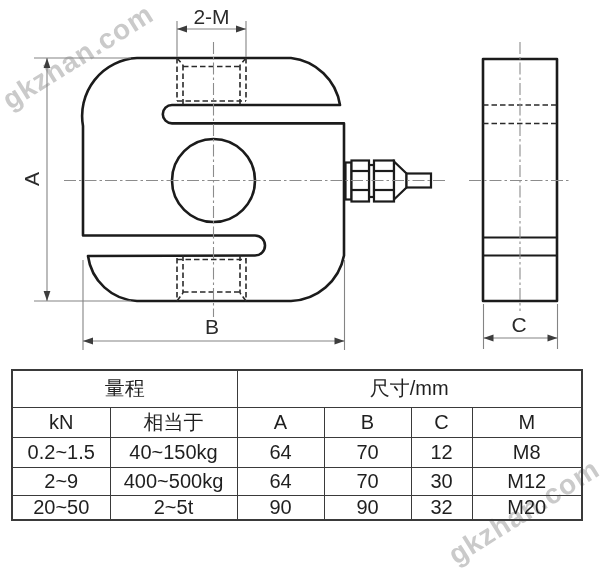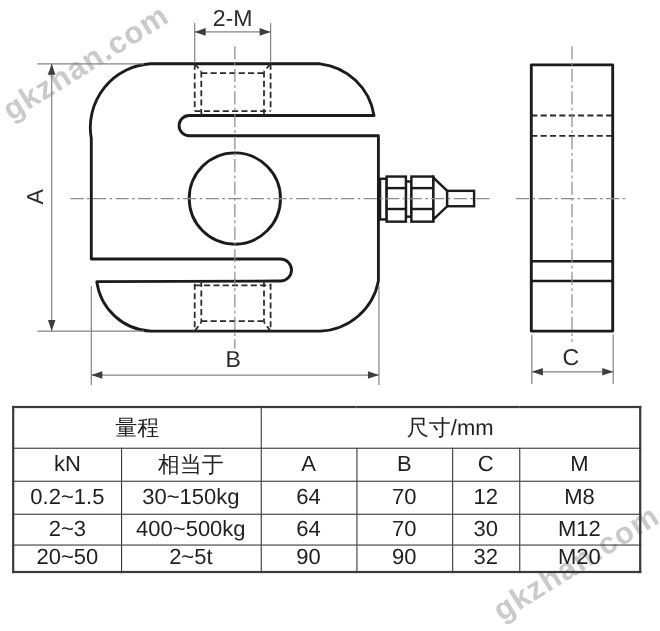--- a/index.html
+++ b/index.html
@@ -147,28 +147,28 @@
     <tr class="r-sub">
       <td>kN</td>
       <td>相当于</td>
       <td>A</td>
       <td>B</td>
       <td>C</td>
       <td>M</td>
     </tr>
     <tr class="r-d1">
       <td>0.2~1.5</td>
-      <td>30~150kg</td>
+      <td>40~150kg</td>
       <td>64</td>
       <td>70</td>
       <td>12</td>
       <td>M8</td>
     </tr>
     <tr class="r-d2">
-      <td>2~3</td>
+      <td>2~9</td>
       <td>400~500kg</td>
       <td>64</td>
       <td>70</td>
       <td>30</td>
       <td>M12</td>
     </tr>
     <tr class="r-d4">
       <td>20~50</td>
       <td>2~5t</td>
       <td>90</td>

